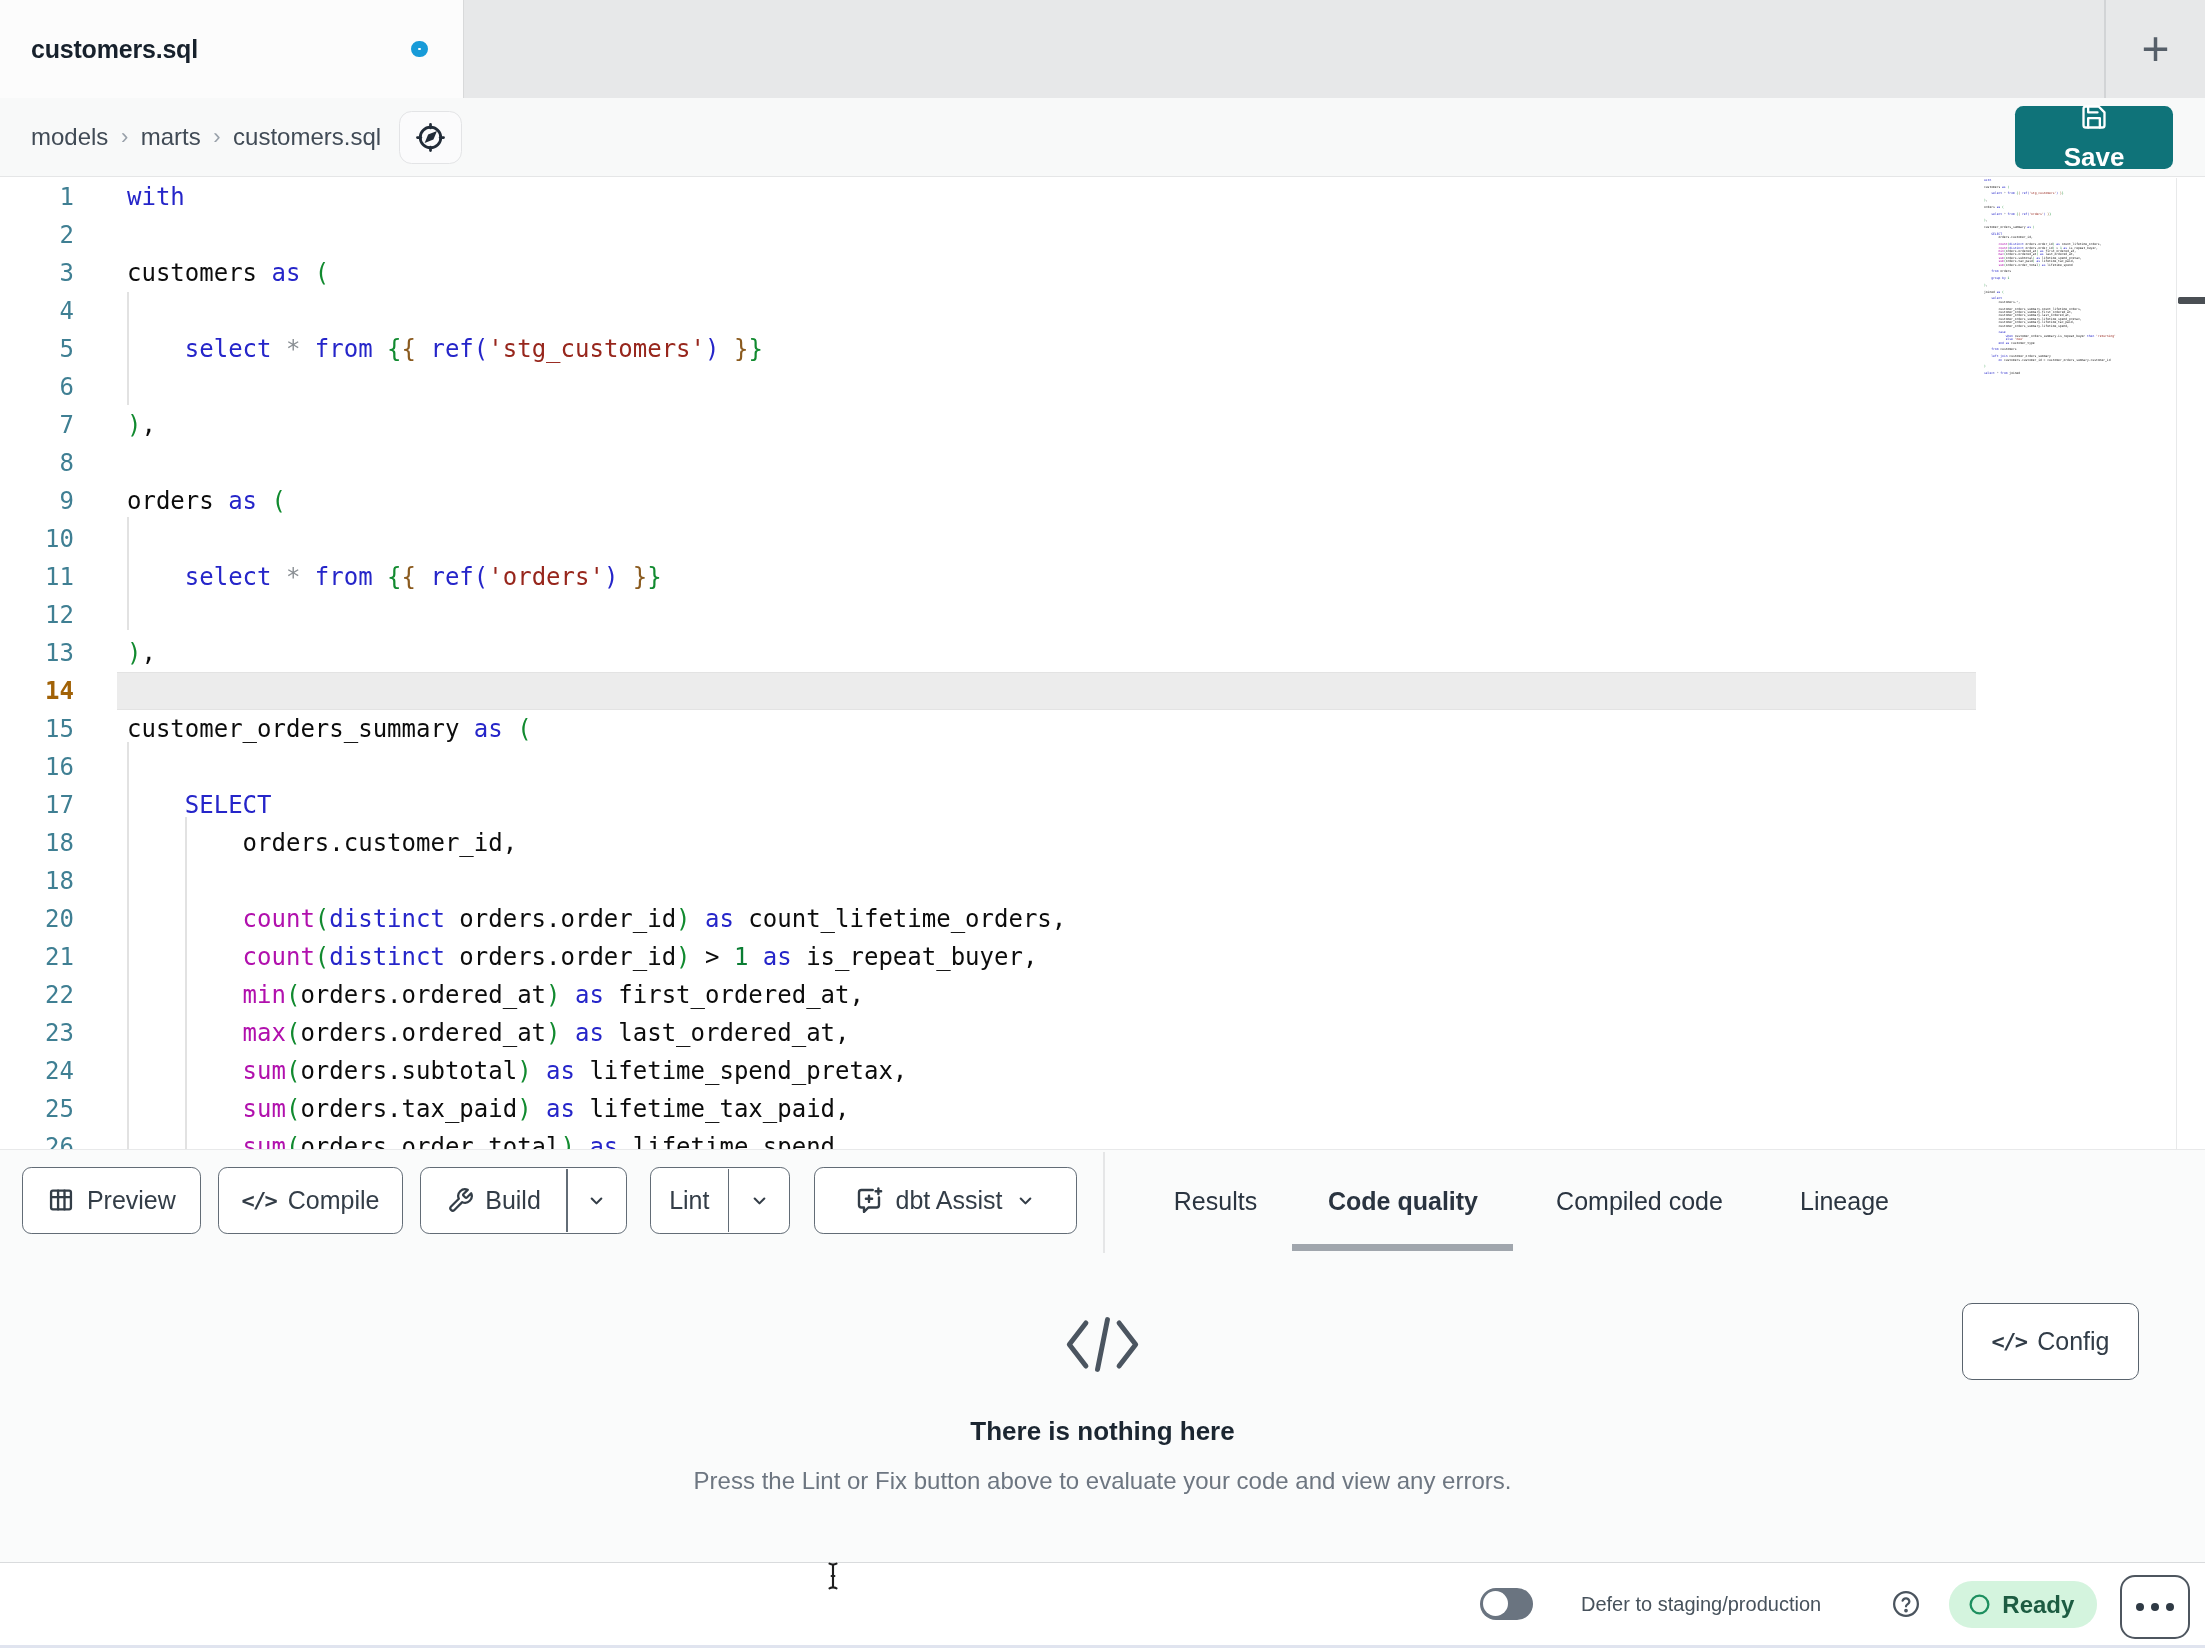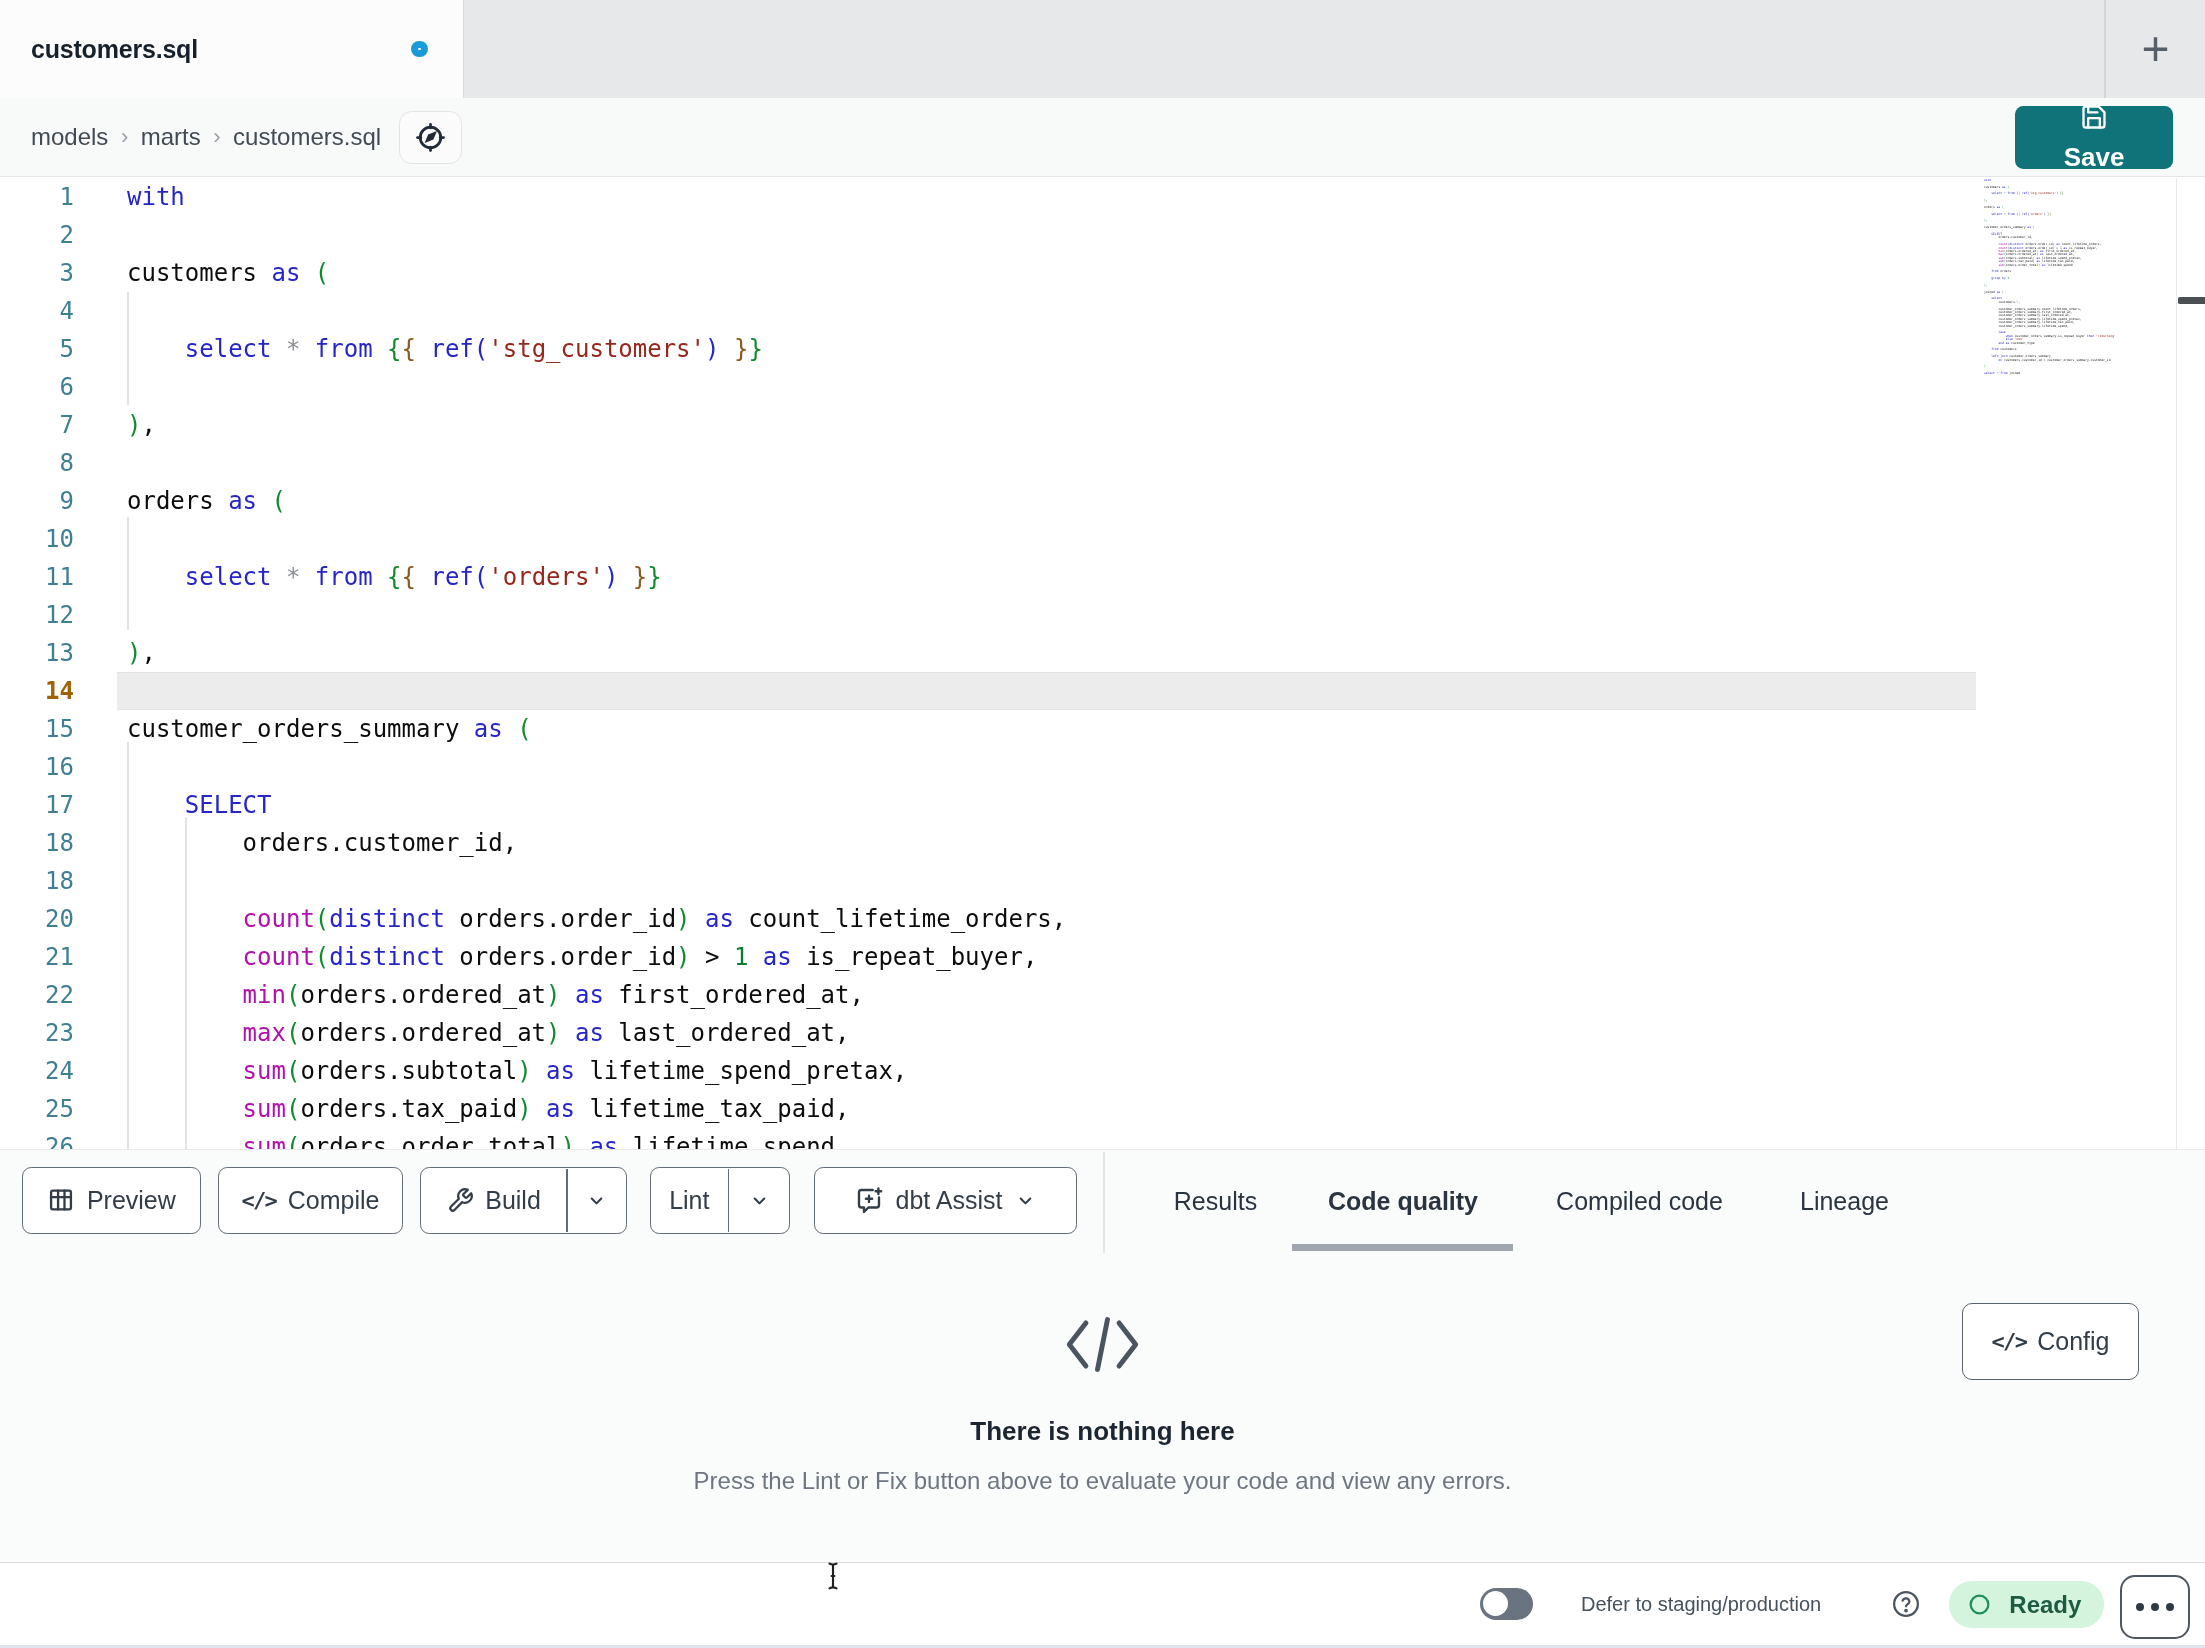--- a/index.html
+++ b/index.html
@@ -85,21 +85,21 @@
 
   
   .status-bar { position:absolute; left:0; top:1562px; width:2205px; height:86px; background:#fff;
                 border-top:0.8px solid #d9dbdd; }
   .toggle { position:absolute; left:1480px; top:25px; width:53px; height:32px; border-radius:16px; background:#6a7480; cursor:pointer; }
   .toggle .knob { position:absolute; left:3.3px; top:3.3px; width:25px; height:25px; border-radius:50%; background:#fff; }
   .defer-label { position:absolute; left:1552px; top:0; height:82px; display:flex; align-items:center;
                  font-size:20px; color:#47525c;margin-left:29px; }
   .help-icon { position:absolute; left:1891px; top:26px; cursor:pointer; }
   .ready-pill { position:absolute; left:1949px; top:18.3px; height:47px; border-radius:23px; background:var(--ready-bg);
-                display:flex; align-items:center; gap:17px; padding:0 23px 0 18.3px; }
+                display:flex; align-items:center; gap:10px; padding:0 23px 0 18.3px; }
   .ready-label { font-size:24px; font-weight:600; color:#1d5c42; }
   .more-btn { position:absolute; left:2120px; top:11.7px; width:70px; height:64px; border-radius:15px;
               border:2.5px solid #4e565f; background:#fff; display:flex; align-items:center; justify-content:center;
               gap:6.7px; cursor:pointer; }
   .more-btn .dot { width:8.3px; height:8.3px; border-radius:50%; background:#2f3a45; }
   .bottom-strip { position:absolute; left:0; top:82px; width:2205px; height:4.2px; background:#e0e4ef; }
 
   .mouse-cursor { position:absolute; left:822px; top:1561px; pointer-events:none; }
   svg { display:block; }
 </style>

